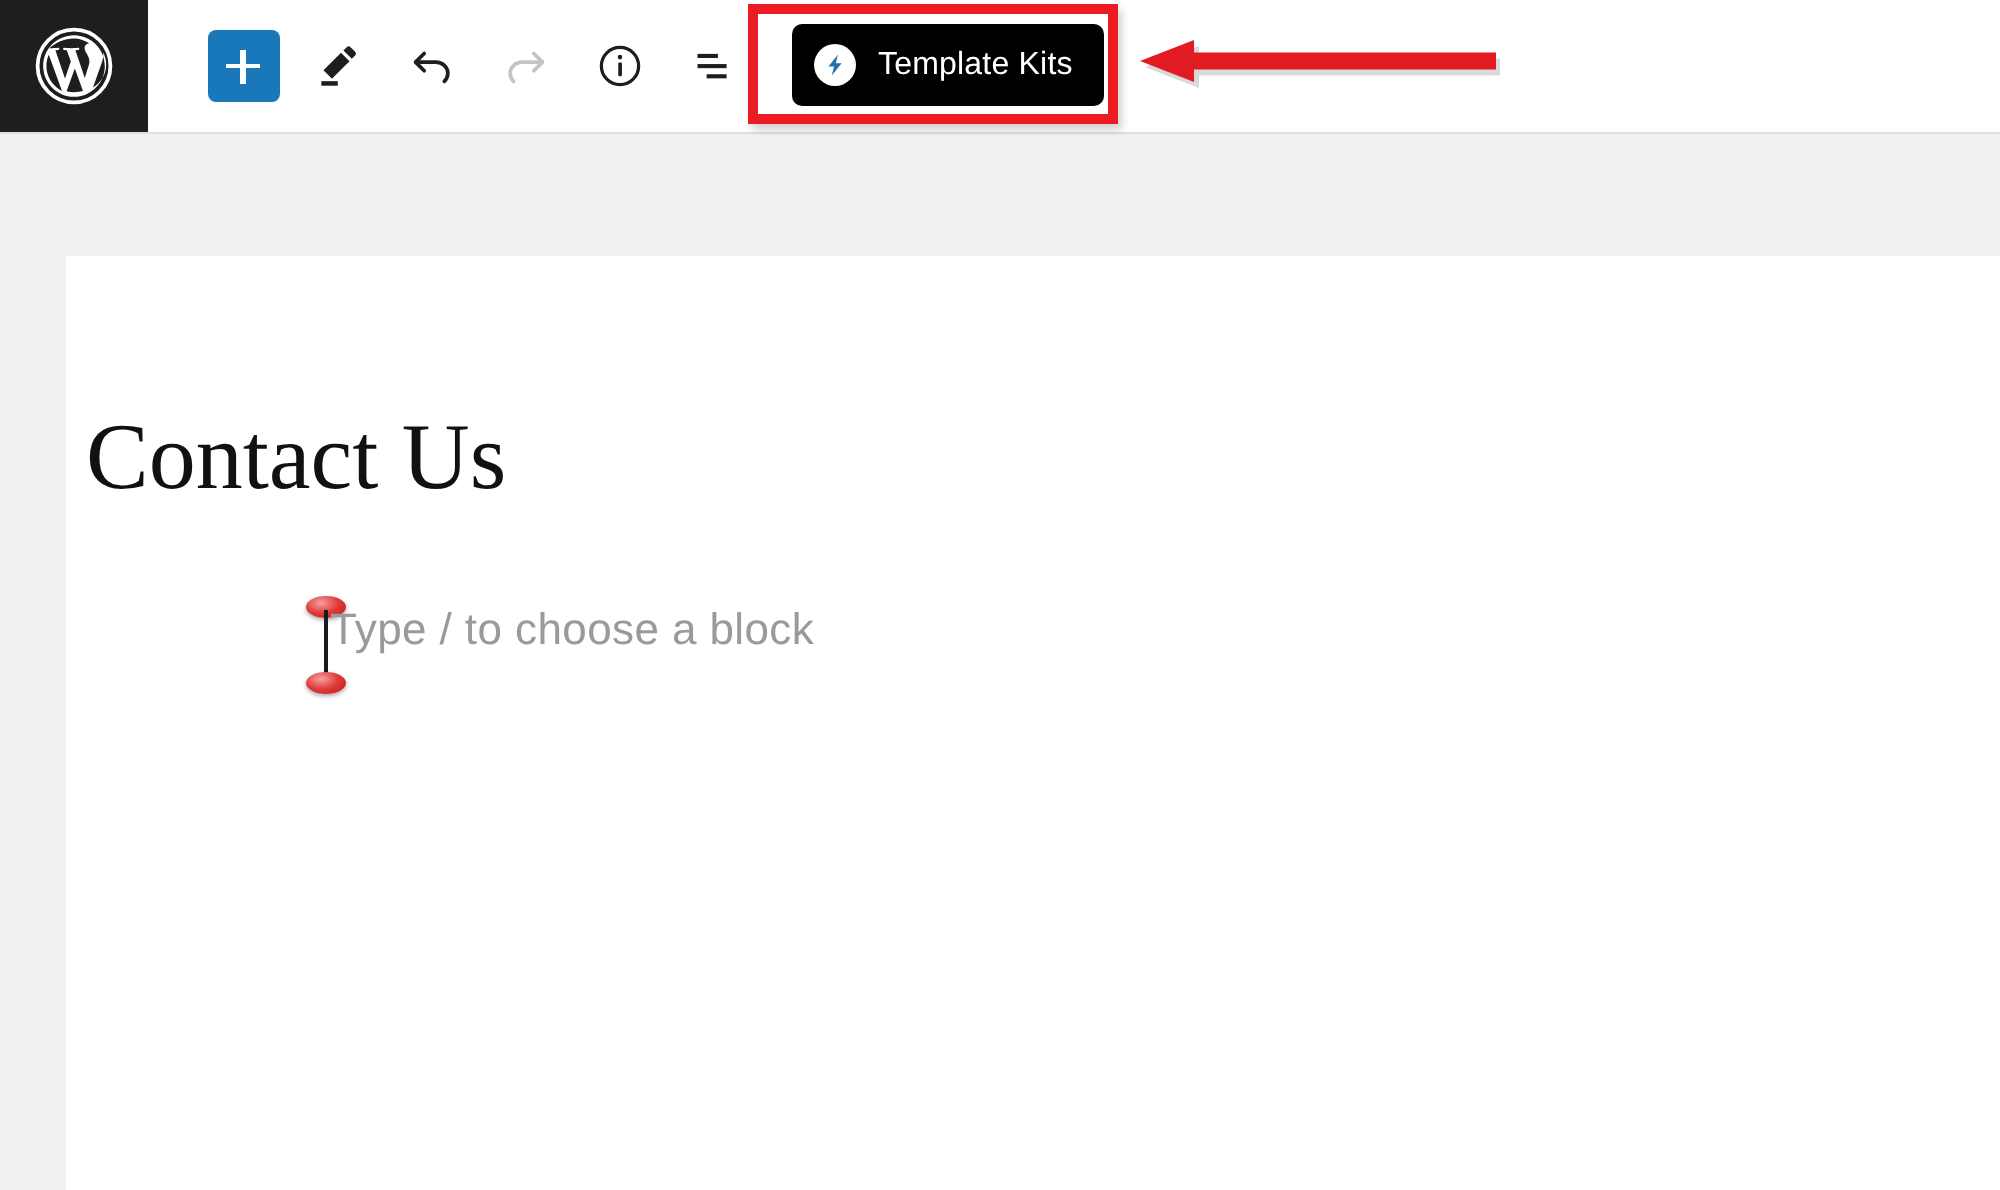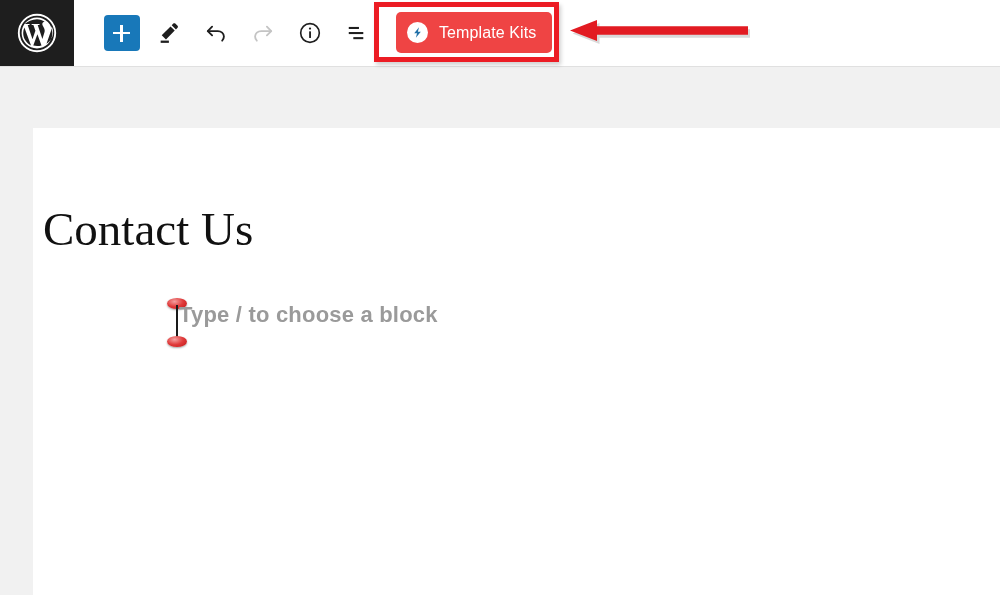--- a/index.html
+++ b/index.html
@@ -99,21 +99,21 @@
     z-index: 20;
     box-shadow: 2px 3px 4px rgba(0,0,0,0.18);
   }
 
   #template-kits-button {
     position: absolute;
     left: 396px;
     top: 12px;
     height: 41px;
     padding: 0 16px 0 11px;
-    background: #ef4444;
+    background: #000000;
     border-radius: 5px;
     display: flex;
     align-items: center;
     gap: 11px;
     color: #ffffff;
     font-size: 16px;
     letter-spacing: .1px;
     cursor: pointer;
     z-index: 22;
     border: none;
@@ -165,25 +165,24 @@
     font-size: 47px;
     font-weight: 400;
     color: #111111;
     letter-spacing: 0px;
     line-height: 1;
     white-space: nowrap;
   }
 
   #empty-paragraph-block {
     position: absolute;
-    left: 110px;
+    left: 96px;
     top: 170px;
     width: 520px;
     height: 42px;
-    font-weight: bold;
   }
 
   #block-placeholder-text {
     position: absolute;
     left: 36px;
     top: 4px;
     font-size: 22px;
     color: #9a9a9a;
     font-family: "Liberation Sans", sans-serif;
     letter-spacing: .2px;

